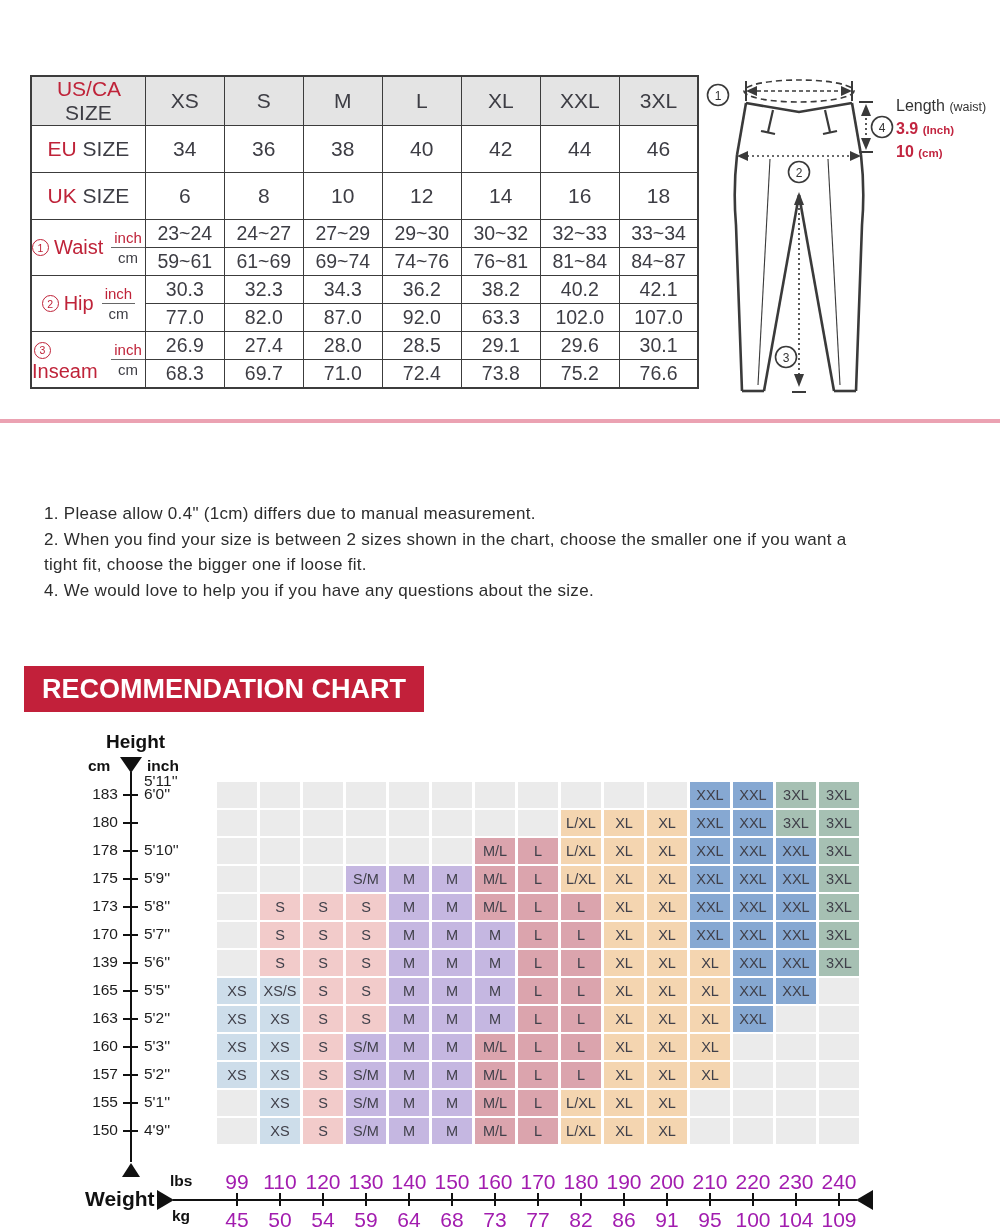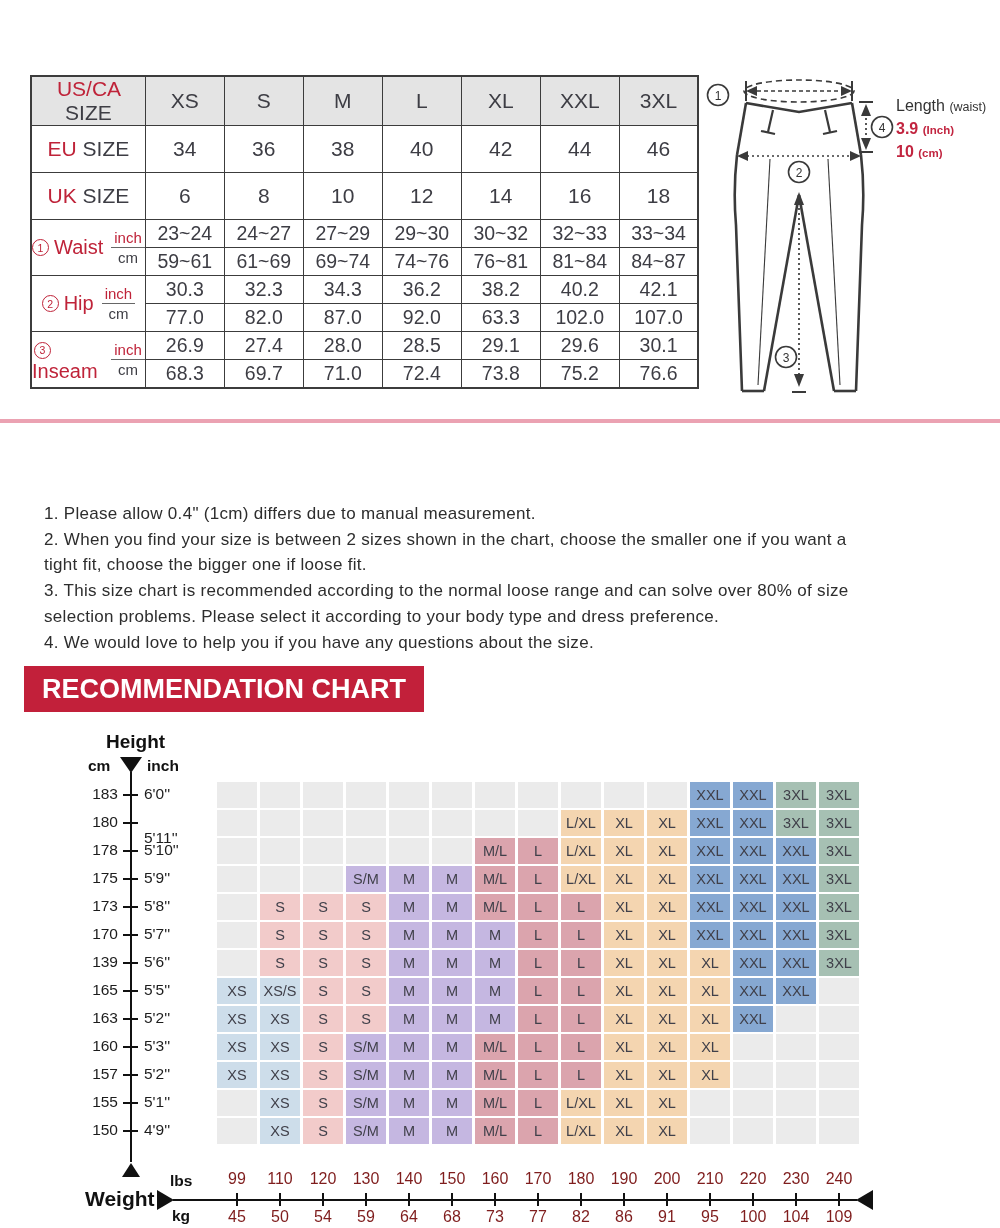--- a/index.html
+++ b/index.html
@@ -58,21 +58,21 @@
   .gcell { position:absolute; width:40px; height:26px; line-height:26px; text-align:center;
            font-size:14.5px; color:#40404a; }
   .weight-title { position:absolute; left:85px; top:1187px; font-size:21px; font-weight:bold; color:#111; }
   .tri-right { position:absolute; left:157px; top:1190px; width:0; height:0;
                border-top:10px solid transparent; border-bottom:10px solid transparent; border-left:17px solid #111; }
   .haxis { position:absolute; left:173px; top:1199px; width:684px; height:2px; background:#111; }
   .tri-left { position:absolute; left:856px; top:1190px; width:0; height:0;
               border-top:10px solid transparent; border-bottom:10px solid transparent; border-right:17px solid #111; }
   .lbs-label { position:absolute; left:170px; top:1172px; font-size:15.5px; font-weight:bold; color:#111; }
   .kg-label  { position:absolute; left:172px; top:1207px; font-size:15.5px; font-weight:bold; color:#111; }
-  .wnum { position:absolute; width:44px; text-align:center; font-size:16px; color:#7f1d1d; }
+  .wnum { position:absolute; width:44px; text-align:center; font-size:21px; color:#a21caf; }
   .wtick { position:absolute; width:2px; height:13px; background:#111; top:1193px; }
 </style>
 </head>
 <body>
 
 <div class="page">
 
 
   <table class="size-table">
     <colgroup>
@@ -266,21 +266,20 @@
       <div><span class="val">3.9</span> <span class="unit">(Inch)</span></div>
       <div><span class="val">10</span> <span class="unit">(cm)</span></div>
     </div>
   </div>
 
   <div class="divider"></div>
 
   <div class="tips">
       <div class="tip">1. Please allow 0.4" (1cm) differs due to manual measurement.</div>
       <div class="tip">2. When you find your size is between 2 sizes shown in the chart, choose the smaller one if you want a tight fit, choose the bigger one if loose fit.</div>
-      <div class="tip">3. This size chart is recommended according to the normal loose range and can solve over 80% of size selection problems. Please select it according to your body type and dress preference.</div>
       <div class="tip">4. We would love to help you if you have any questions about the size.</div>
     </div>
 
   <div class="banner banner-lg2">RECOMMENDATION CHART</div>
 
   <div>
     <div class="height-title">Height</div>
     <div class="cm-label">cm</div>
     <div class="tri-down"></div>
     <div class="inch-label">inch</div>
@@ -300,21 +299,21 @@
         <div class="gcell" style="left: 518px; top: 782px; background: rgb(235, 235, 235);"></div>
         <div class="gcell" style="left: 561px; top: 782px; background: rgb(235, 235, 235);"></div>
         <div class="gcell" style="left: 604px; top: 782px; background: rgb(235, 235, 235);"></div>
         <div class="gcell" style="left: 647px; top: 782px; background: rgb(235, 235, 235);"></div>
         <div class="gcell" style="left: 690px; top: 782px; background: rgb(134, 168, 210);">XXL</div>
         <div class="gcell" style="left: 733px; top: 782px; background: rgb(134, 168, 210);">XXL</div>
         <div class="gcell" style="left: 776px; top: 782px; background: rgb(166, 192, 179);">3XL</div>
         <div class="gcell" style="left: 819px; top: 782px; background: rgb(166, 192, 179);">3XL</div>
         <div class="row-cm" style="left: 56px; top: 813px;">180</div>
         <div class="row-tick" style="left: 123px; top: 822px;"></div>
-        <div class="row-inch" style="left: 144px; top: 829px;">5'11''</div>
+        <div class="row-inch" style="left: 144px; top: 772px;">5'11''</div>
         <div class="gcell" style="left: 217px; top: 810px; background: rgb(235, 235, 235);"></div>
         <div class="gcell" style="left: 260px; top: 810px; background: rgb(235, 235, 235);"></div>
         <div class="gcell" style="left: 303px; top: 810px; background: rgb(235, 235, 235);"></div>
         <div class="gcell" style="left: 346px; top: 810px; background: rgb(235, 235, 235);"></div>
         <div class="gcell" style="left: 389px; top: 810px; background: rgb(235, 235, 235);"></div>
         <div class="gcell" style="left: 432px; top: 810px; background: rgb(235, 235, 235);"></div>
         <div class="gcell" style="left: 475px; top: 810px; background: rgb(235, 235, 235);"></div>
         <div class="gcell" style="left: 518px; top: 810px; background: rgb(235, 235, 235);"></div>
         <div class="gcell" style="left: 561px; top: 810px; background: rgb(244, 213, 176);">L/XL</div>
         <div class="gcell" style="left: 604px; top: 810px; background: rgb(244, 213, 176);">XL</div>

